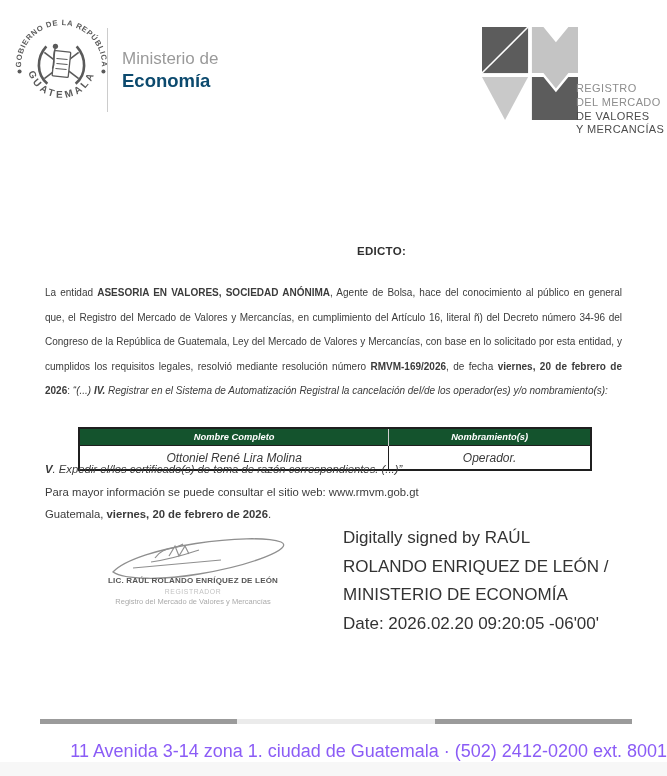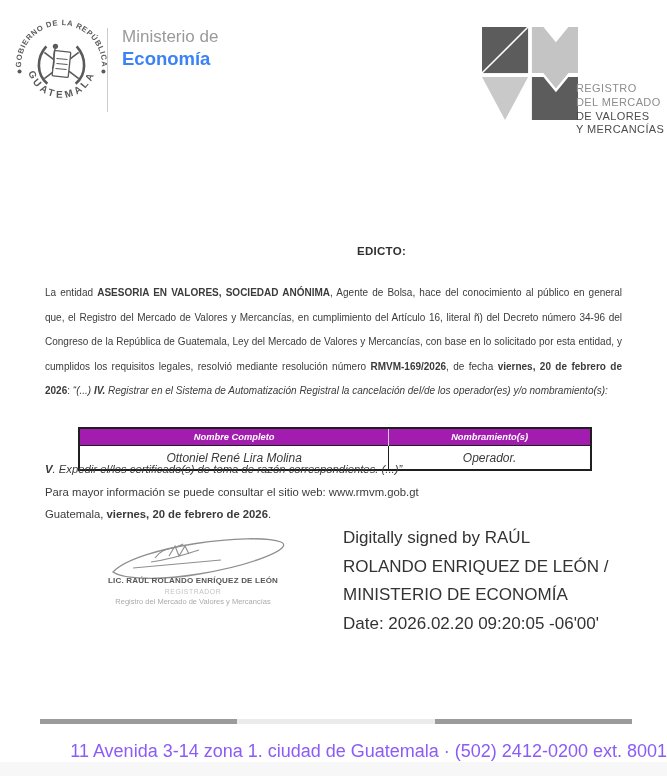--- a/index.html
+++ b/index.html
@@ -7,35 +7,35 @@
     position:relative;width:667px;height:776px;background:#ffffff;overflow:hidden;
     font-family:"Liberation Sans", sans-serif;color:#3b3b3b;
   }
   .abs{position:absolute;}
   .b{font-weight:bold;}
   .i{font-style:italic;}
 
   
   .divider-v{width:1px;height:84px;background:#cccccc;}
   .ministry{font-size:17px;line-height:22px;color:#9a9a9a;}
-  .ministry .line2{font-size:18.5px;font-weight:bold;color:#3b82f6;}
+  .ministry .line2{font-size:18.5px;font-weight:bold;color:#0c4a6e;}
   .rmvm-text{font-size:11px;line-height:13.8px;color:#8d8d8d;letter-spacing:0.4px;}
   .rmvm-text .strong{font-weight:normal;color:#4c4c4c;}
 
   
   .edicto{left:0;top:245px;width:100%;text-align:center;font-weight:bold;
           font-size:11.5px;color:#2f2f2f;letter-spacing:0.3px;padding-left:48px;}
   .para{left:45px;top:281px;width:577px;font-size:10px;line-height:24.6px;
         text-align:justify;color:#3b3b3b;}
   .line{left:45px;font-size:11.3px;color:#3b3b3b;}
 
   
   table.reg{left:78px;top:427px;width:514px;border-collapse:collapse;
             border:2px solid #1f1f1f;table-layout:fixed;}
-  table.reg th{background:#a21caf;color:#ffffff;font-weight:bold;font-style:italic;
+  table.reg th{background:#14532d;color:#ffffff;font-weight:bold;font-style:italic;
                font-size:9.3px;height:16px;padding:0 2px;border-left:1px solid #cfcfcf;}
   table.reg th:first-child{border-left:none;}
   table.reg td{font-style:italic;font-size:12px;color:#3a3a3a;text-align:center;
                height:15px;padding:4px 2px;border:1px solid #1f1f1f;}
   .col1{width:60.5%;} .col2{width:39.5%;}
 
   
   .sig-block{left:63px;top:576px;width:260px;text-align:center;}
   .sig-name{font-size:8px;font-weight:bold;color:#555555;letter-spacing:0.2px;}
   .sig-title{font-size:6.8px;color:#c2c2c2;letter-spacing:0.6px;margin-top:3px;}
@@ -77,21 +77,21 @@
       <line x1="43" y1="43" x2="54" y2="44" stroke-width="1"></line>
       <line x1="43" y1="48" x2="54" y2="49" stroke-width="1"></line>
       <line x1="42" y1="53" x2="53" y2="54" stroke-width="1"></line>
       <circle cx="42" cy="31" r="2.6" fill="#5a5a5a" stroke="none"></circle>
       <path d="M42,33 C38,40 43,46 39,53" stroke-width="1.3"></path>
     </g>
   </svg>
 
   <div class="abs divider-v" style="left:107px;top:28px;"></div>
 
-  <div class="abs ministry" style="left:122px;top:26px;">
+  <div class="abs ministry" style="left:122px;top:48px;">
     <div>Ministerio de</div>
     <div class="line2">Economía</div>
   </div>
 
   <svg class="abs" style="left:481px;top:27px;" width="98" height="96" viewBox="0 0 100 100">
     <rect x="0" y="0" width="48" height="48" fill="#5c5c5c"></rect>
     <line x1="0" y1="48" x2="48" y2="0" stroke="#ffffff" stroke-width="1.6"></line>
     <polygon points="52,0 64,0 77,16 90,0 100,0 100,48 90,48 77,64 64,48 52,48" fill="#c4c4c4"></polygon>
     <polygon points="0,52 48,52 24,97" fill="#c9c9c9"></polygon>
     <polygon points="52,52 64,52 77,68 90,52 100,52 100,97 52,97" fill="#5c5c5c"></polygon>

